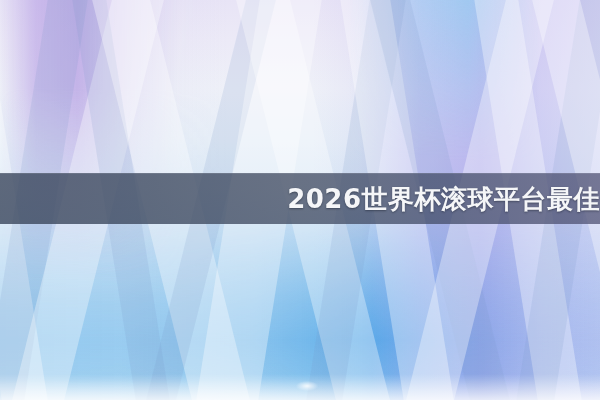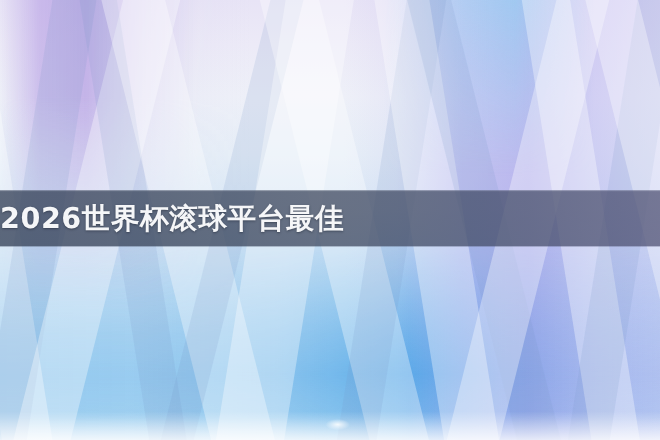--- a/index.html
+++ b/index.html
@@ -105,21 +105,21 @@
     width: 600px;
     height: 51px;
     background: linear-gradient(to right,
       rgba(58,70,92,0.80) 0%,
       rgba(62,74,96,0.80) 25%,
       rgba(68,78,100,0.78) 50%,
       rgba(70,80,108,0.78) 72%,
       rgba(82,84,118,0.76) 100%);
     display: flex;
     align-items: center;
-    justify-content: flex-start;
+    justify-content: flex-end;
     box-sizing: border-box;
   }
   #caption-bar::before {
     content: "";
     position: absolute;
     left: 0; right: 0; top: 0;
     height: 1px;
     background: rgba(255,255,255,0.10);
   }
 

